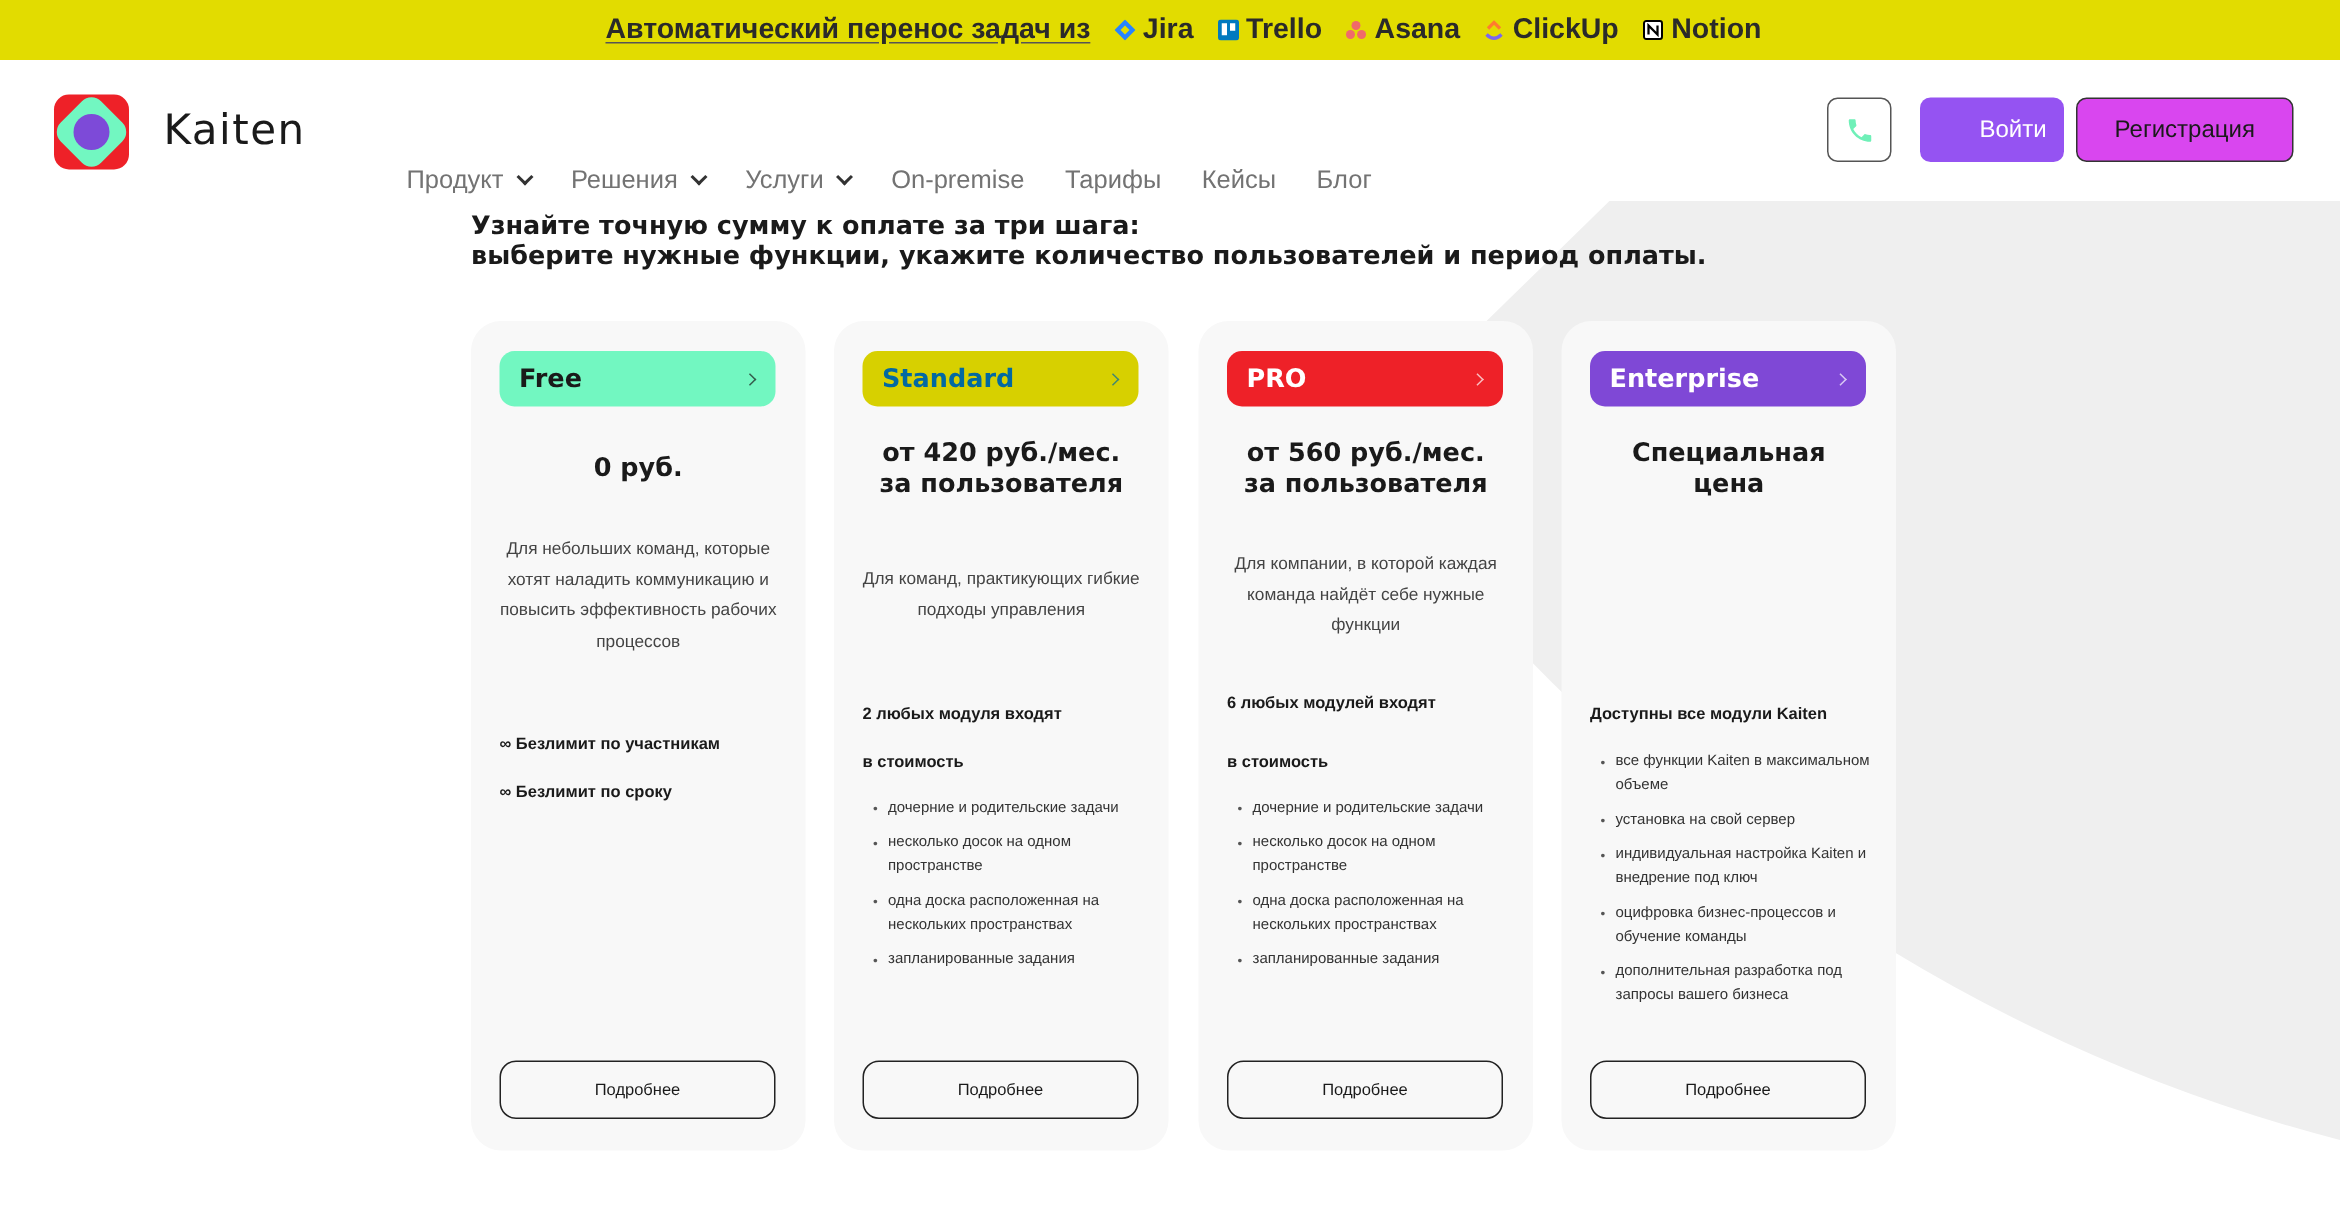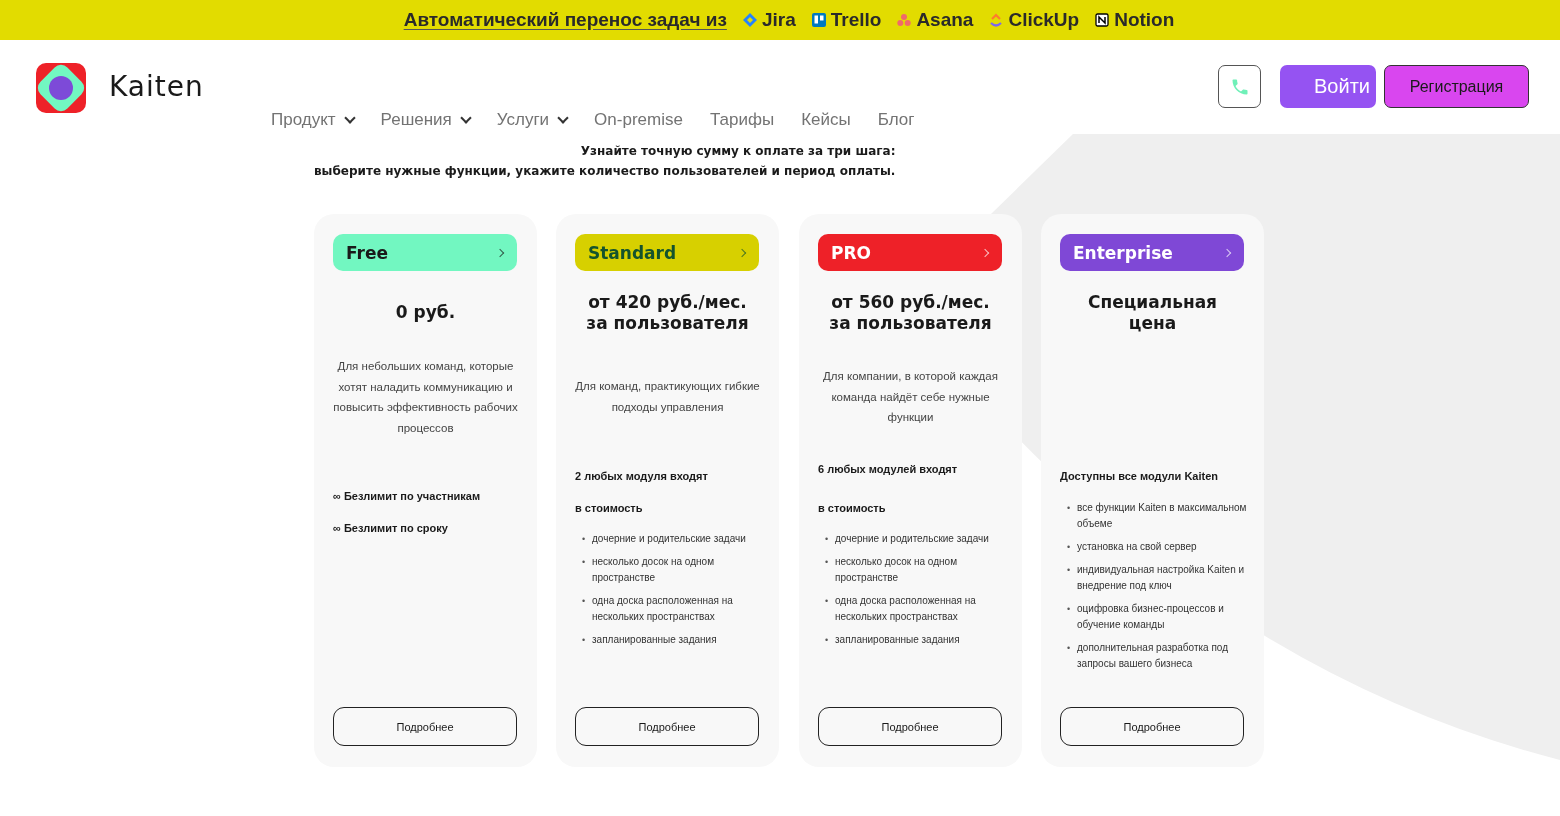--- a/index.html
+++ b/index.html
@@ -11,25 +11,25 @@
 
   .header { position: absolute; left: 0; top: 40px; width: 1560px; height: 94px; background: #fff; z-index: 3; }
   .logo { position: absolute; left: 36px; top: 23px; width: 50px; height: 50px; border-radius: 10px; background: #ee2128; cursor: pointer; }
   .logo .diamond { position: absolute; left: 6px; top: 6px; width: 38px; height: 38px; background: #72f7c1; transform: rotate(45deg); border-radius: 9px; }
   .logo .dot { position: absolute; left: 13px; top: 13px; width: 24px; height: 24px; border-radius: 50%; background: #7d4ad8; }
   .brand { position: absolute; left: 109px; top: 30px; font-size: 28px; font-family: "DejaVu Sans", sans-serif; color: #1a1a1a; letter-spacing: 1px; }
   .nav { position: absolute; left: 271px; top: 37px; display: flex; gap: 27px; font-size: 17px; color: #737373; margin-top: 33px; }
   .nav-item { display: inline-flex; align-items: center; gap: 10px; cursor: pointer; }
   .chev { width: 8px; height: 8px; border-right: 2px solid #333; border-bottom: 2px solid #333; transform: rotate(45deg); margin-top: -5px; }
   .phone-btn { position: absolute; left: 1218px; top: 25px; width: 43px; height: 43px; border: 1.5px solid #555; border-radius: 7px; display: flex; align-items: center; justify-content: center; cursor: pointer; }
-  .login-btn { position: absolute; left: 1280px; top: 25px; width: 96px; height: 43px; border-radius: 7px; background: #9553f2; color: #fff; font-size: 20px; display: flex; align-items: center; justify-content: center; cursor: pointer; padding-left: 28px; }
+  .login-btn { position: absolute; left: 1280px; top: 25px; width: 96px; height: 43px; border-radius: 7px; background: #9553f2; color: #fff; font-size: 16px; display: flex; align-items: center; justify-content: center; cursor: pointer; padding-left: 28px; }
   .reg-btn { position: absolute; left: 1384px; top: 25px; width: 145px; height: 43px; border-radius: 7px; border: 1.5px solid #333; color: #1a1a1a; font-size: 16px; display: flex; align-items: center; justify-content: center; cursor: pointer; background: #d946ef; }
 
   .bg-shape { position: absolute; left: 0; top: 0; width: 1560px; height: 816px; z-index: 0; }
-  .intro { position: absolute; left: 314px; top: 141px; font-size: 12px; font-weight: bold; line-height: 20px; color: #1a1a1a; z-index: 2; font-family: "DejaVu Sans", sans-serif; text-align: right; }
+  .intro { position: absolute; left: 314px; top: 141px; font-size: 17px; font-weight: bold; line-height: 20px; color: #1a1a1a; z-index: 2; font-family: "DejaVu Sans", sans-serif; }
 
   .card { position: absolute; top: 214px; width: 223px; height: 553px; background: #f8f8f8; border-radius: 20px; z-index: 1; }
   .tier { position: absolute; left: 19px; top: 20px; width: 184px; height: 37px; border-radius: 10px; display: flex; align-items: center; justify-content: space-between; padding: 0 14px 0 13px; font-size: 17px; font-weight: bold; font-family: "DejaVu Sans", sans-serif; cursor: pointer; }
   .tier .arr { width: 6px; height: 6px; border-right: 1.5px solid; border-top: 1.5px solid; transform: rotate(45deg); opacity: 0.7; }
   .price { position: absolute; left: 0; width: 100%; text-align: center; font-size: 17px; font-weight: bold; line-height: 21px; font-family: "DejaVu Sans", sans-serif; color: #1a1a1a; }
   .desc { position: absolute; left: 14px; width: 195px; text-align: center; font-size: 11.5px; line-height: 20.5px; color: #444; }
   .feat-b { position: absolute; left: 19px; font-size: 11px; font-weight: bold; color: #1a1a1a; }
   .plain { position: absolute; left: 19px; width: 185px; font-size: 10px; line-height: 16.5px; color: #333; }
   .list { position: absolute; left: 26px; width: 190px; list-style: none; }
   .list li { position: relative; padding-left: 10px; font-size: 10px; line-height: 16px; color: #333; margin-bottom: 7px; }
@@ -138,21 +138,21 @@
   <div class="price" style="top:88px;">
     <div>0 руб.</div>
   </div>
   <div class="desc" style="top:142px;">Для небольших команд, которые хотят наладить коммуникацию и повысить эффективность рабочих процессов</div>
   <div class="feat-b" style="top:276px;">∞ Безлимит по участникам</div>
   <div class="feat-b" style="top:308px;">∞ Безлимит по сроку</div>
   <div class="more-btn">Подробнее</div>
 </div>
 
 <div class="card" style="left:556px;">
-  <div class="tier" style="background:#d7d000;color:#14532d;">
+  <div class="tier" style="background:#d7d000;color:#0369a1;">
     <span>Standard</span>
     <span class="arr"></span>
   </div>
   <div class="price" style="top:78px;">
     <div>от 420 руб./мес.</div>
     <div>за пользователя</div>
   </div>
   <div class="desc" style="top:162px;">Для команд, практикующих гибкие подходы управления</div>
   <div class="feat-b" style="top:256px;">2 любых модуля входят</div>
   <div class="feat-b" style="top:288px;">в стоимость</div>

